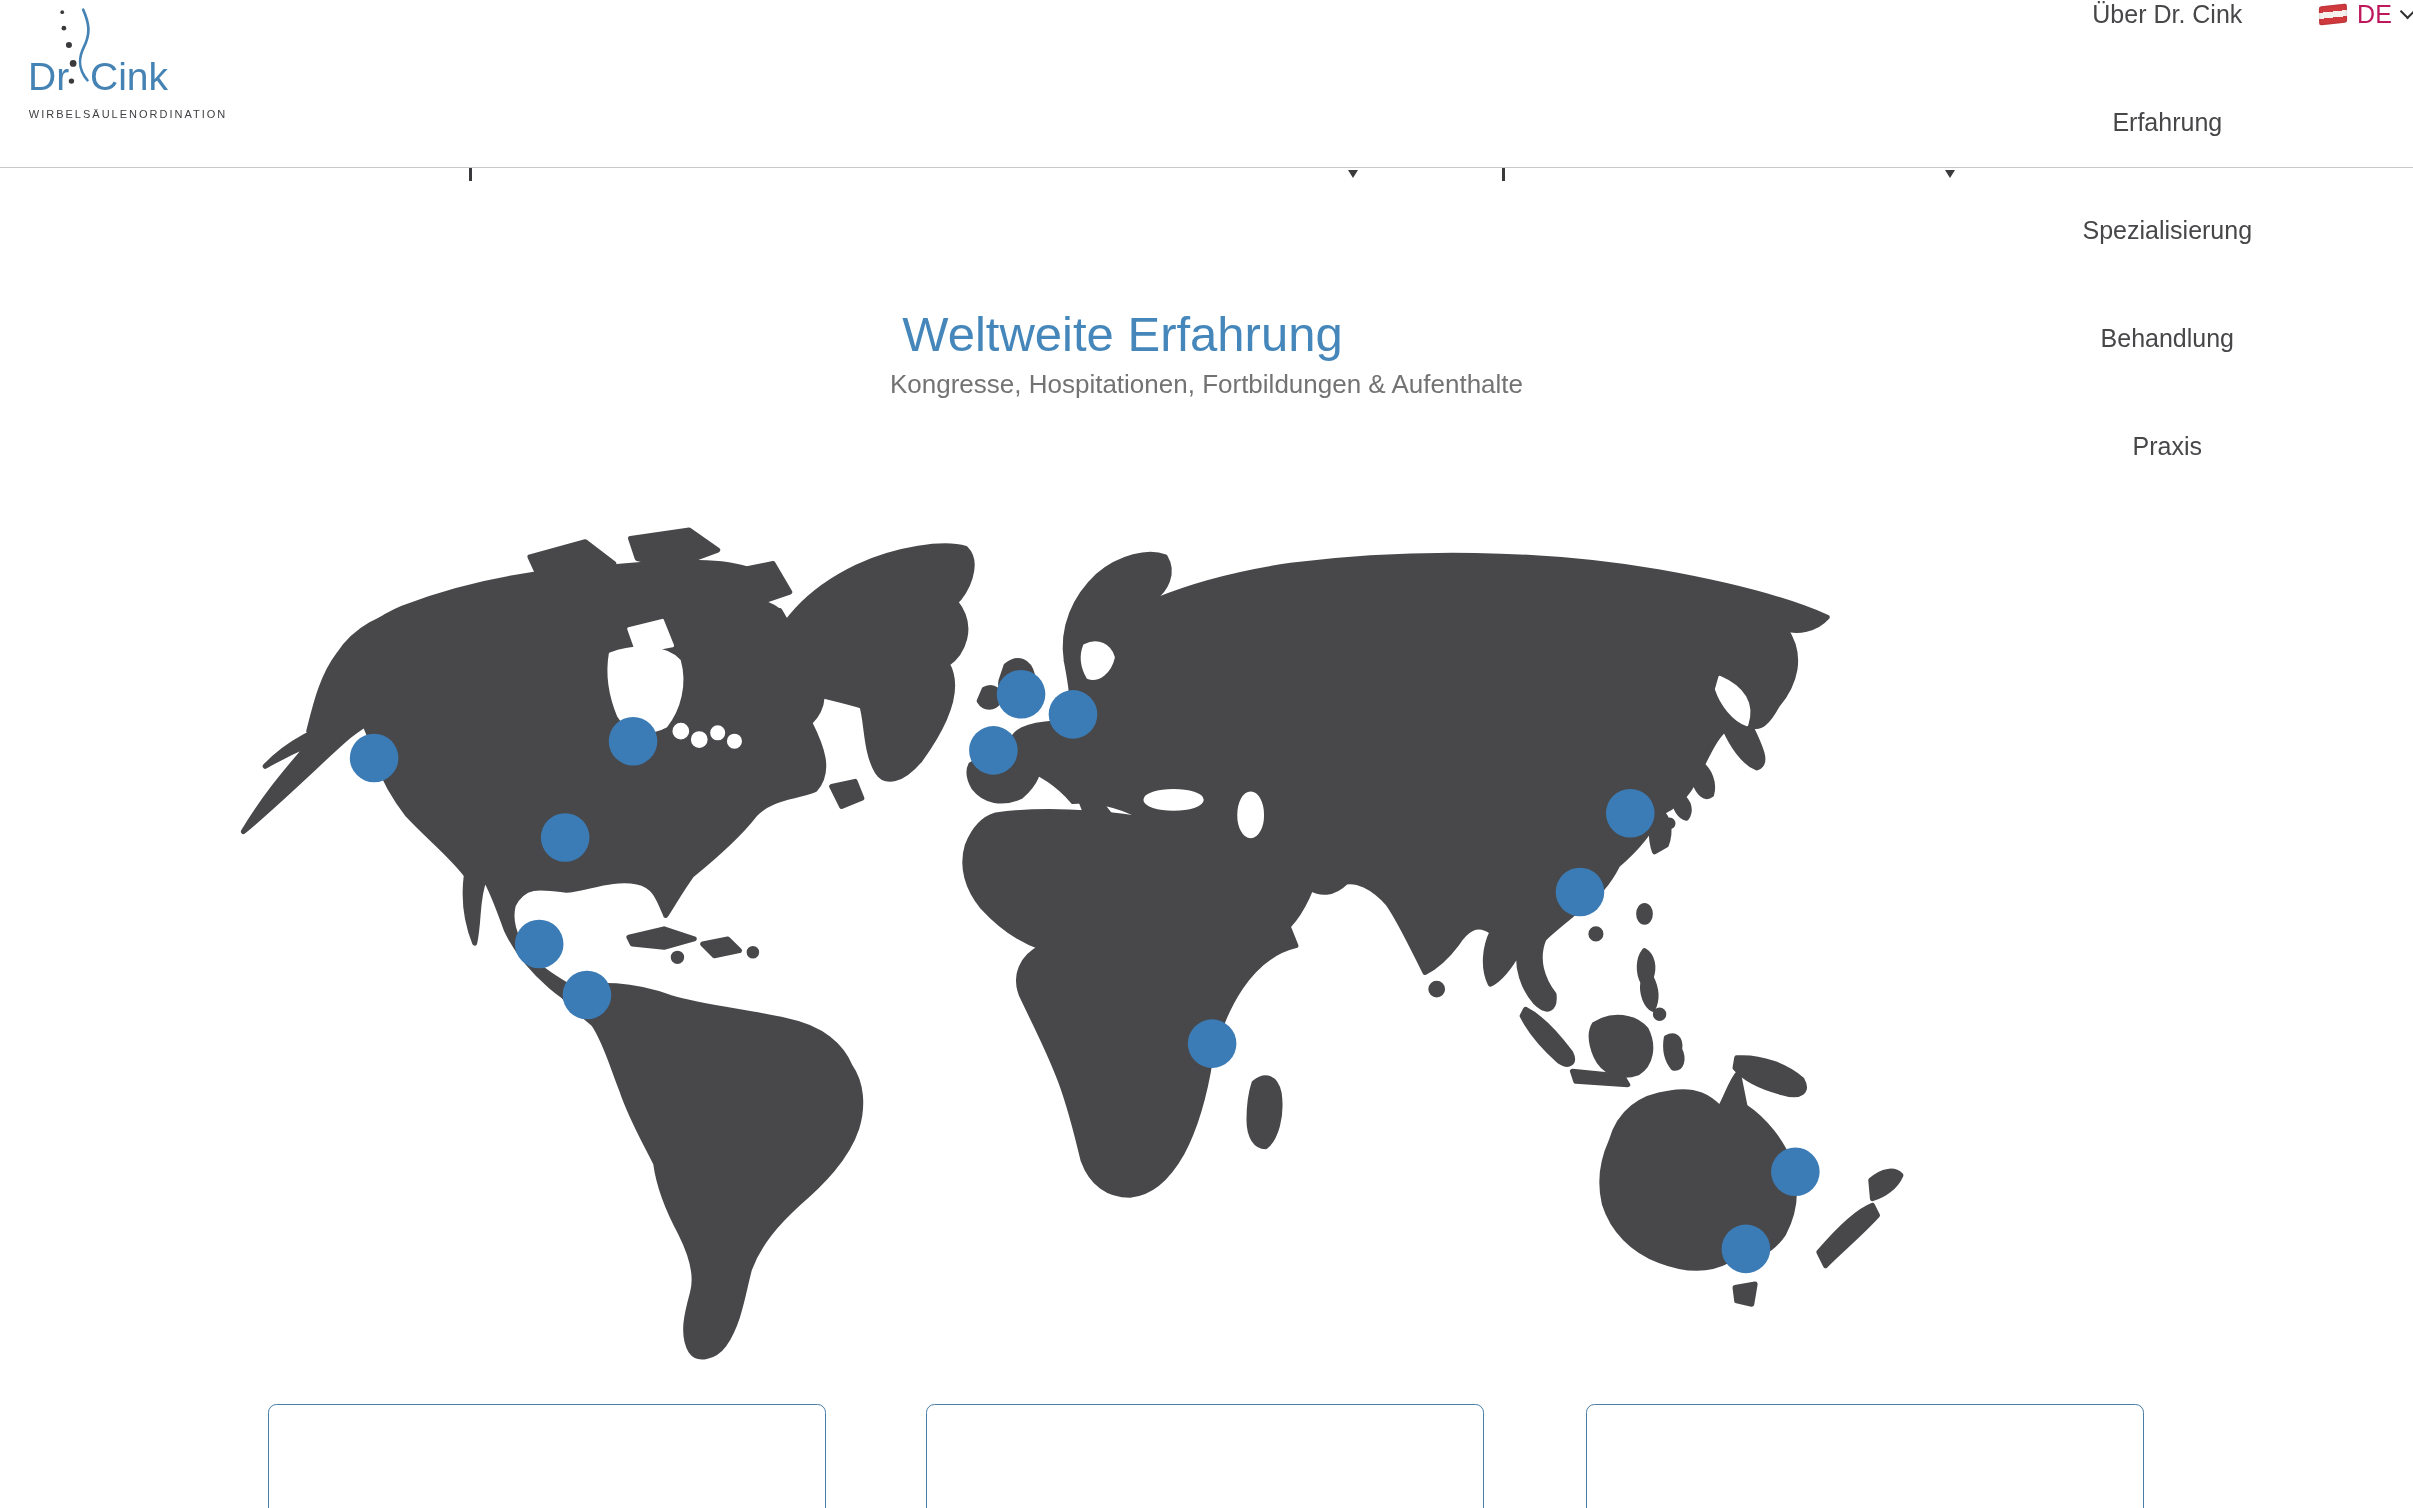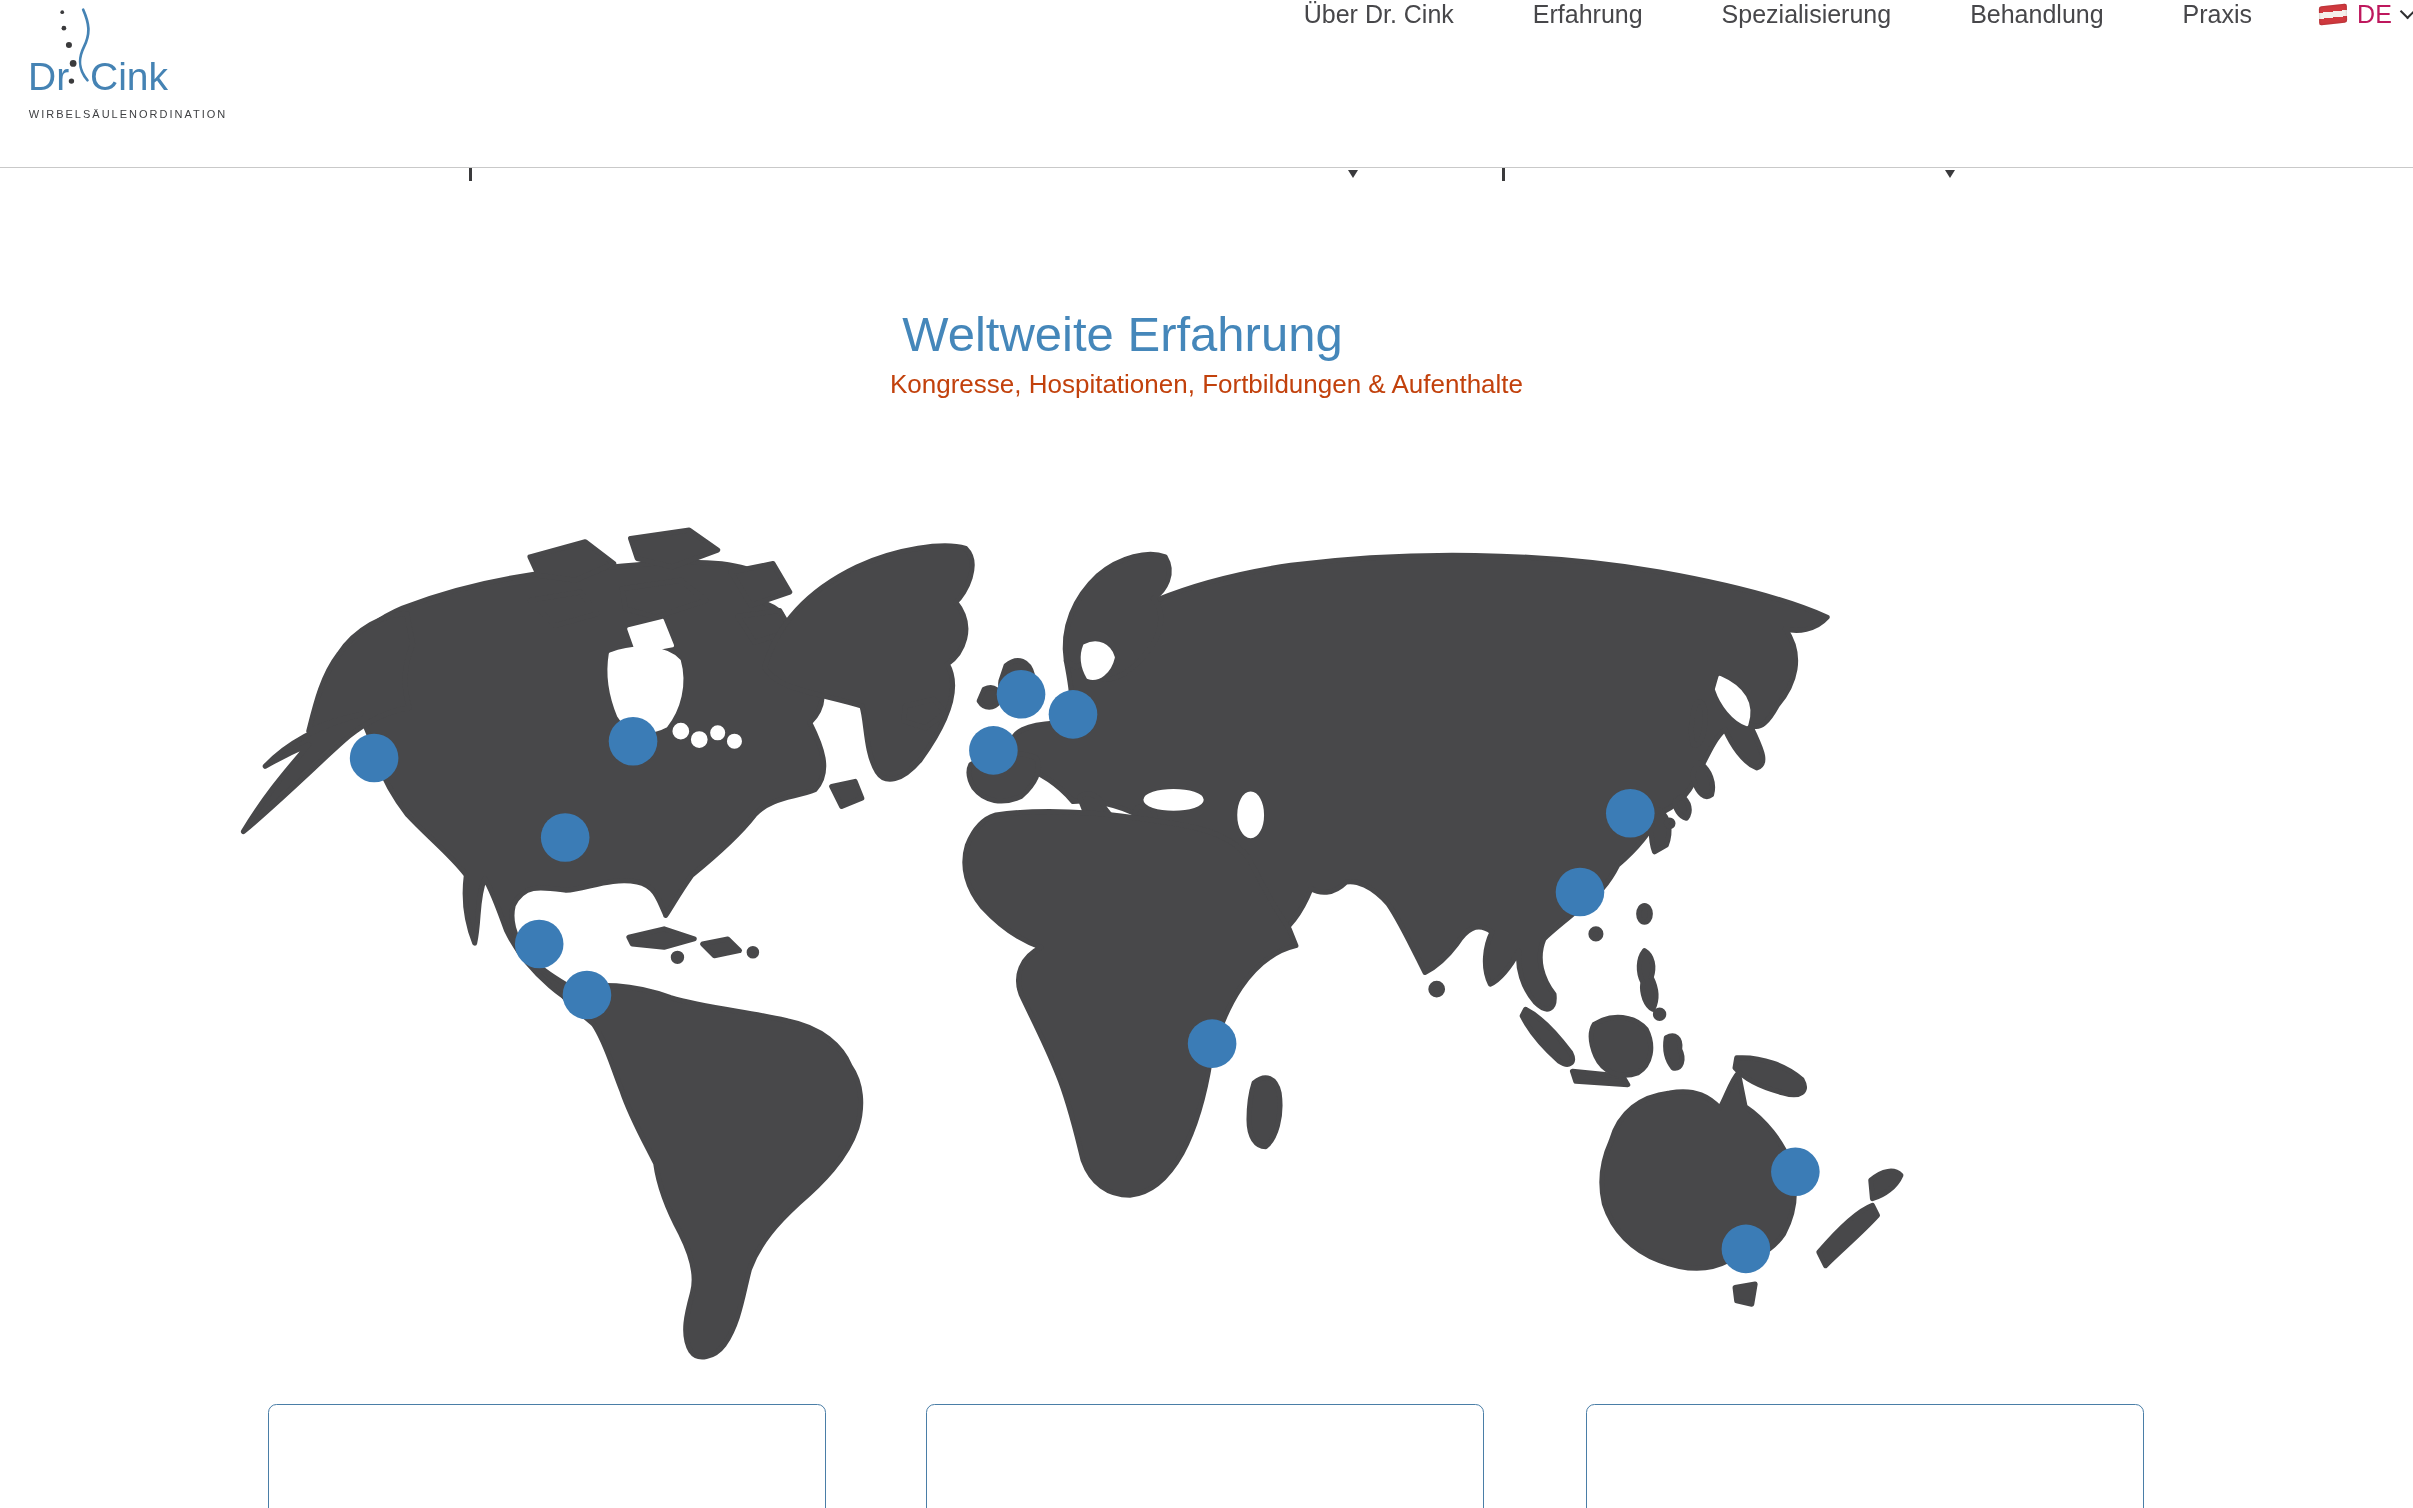--- a/index.html
+++ b/index.html
@@ -8,21 +8,21 @@
 
   
   .header{position:absolute;left:0;top:0;width:2413px;height:168px;background:#ffffff;
           border-bottom:1.7px solid #c9c9c9;display:flex;align-items:flex-start;z-index:20;box-sizing:border-box;}
   .logo{position:relative;width:181px;height:106px;margin-left:28px;margin-top:8.4px;cursor:pointer;flex:none;}
   .logo .word{position:absolute;top:49px;font-size:39px;line-height:1;color:#4583b4;font-weight:500;letter-spacing:0;}
   .logo .w1{left:0;}
   .logo .w2{left:62px;}
   .logo .tagline{position:absolute;left:0.8px;top:100px;font-size:11px;letter-spacing:2px;color:#3f4043;white-space:nowrap;}
   .spine{position:absolute;left:30px;top:0;width:37px;height:84px;}
-  .nav{display:flex;align-items:center;gap:79px;margin-left:auto;}
+  .nav{display:flex;align-items:center;gap:79px;margin-left:auto;flex-direction:column;}
   .nav a{font-size:25px;color:#47474a;text-decoration:none;white-space:nowrap;cursor:pointer;}
   .lang{display:flex;align-items:center;gap:10px;margin-left:67px;cursor:pointer;}
   .flag{width:28px;height:19px;border-radius:2.5px;flex:none;
         background:linear-gradient(180deg,#d0393e 0 34%,#f5f1ec 34% 66%,#d0393e 66% 100%);
         transform:skewY(-5deg) rotate(-1deg);box-shadow:inset 0 0 2.5px rgba(0,0,0,.25);}
   .lang .code{font-size:25px;color:#be185d;}
   .chev{width:9.2px;height:9.2px;border-right:2.5px solid #2f2f31;border-bottom:2.5px solid #2f2f31;
         transform:rotate(45deg);margin-top:-6.7px;}
   .akuthilfe{margin-left:72px;margin-right:37px;height:67px;padding:0 35px;border:1.7px solid #4a86b7;
              border-radius:42px;color:#4a86b7;font-size:22.6px;letter-spacing:2.5px;background:#ffffff;
@@ -31,21 +31,21 @@
   
   .remnant{position:absolute;z-index:5;background:#3a3a3c;}
   .remnant.tick{width:2.5px;height:12.6px;top:168px;}
   .remnant.tri{width:0;height:0;background:none;top:170px;
                border-left:5.9px solid transparent;border-right:5.9px solid transparent;border-top:8.4px solid #3a3a3c;}
 
   
   .hero-title{position:absolute;left:0;top:310px;width:2245px;text-align:center;margin:0;
               font-size:49px;font-weight:400;color:#4587ba;line-height:1;}
   .hero-sub{position:absolute;left:0;top:371px;width:2413px;text-align:center;margin:0;
-            font-size:26px;font-weight:400;color:#c2410c;line-height:1;}
+            font-size:26px;font-weight:400;color:#737373;line-height:1;}
 
   
   .map-wrap{position:absolute;left:235px;top:520px;width:1676px;height:842px;z-index:1;}
   .map-wrap svg{width:100%;height:100%;display:block;}
   .land{fill:#48484a;stroke:#48484a;stroke-width:6;stroke-linejoin:round;}
   .sea{fill:#ffffff;stroke:#ffffff;stroke-width:4;stroke-linejoin:round;}
   .sealine{stroke:#ffffff;fill:none;stroke-linecap:round;}
 
   
   .card{position:absolute;top:1404px;width:558px;height:235px;background:#fff;

